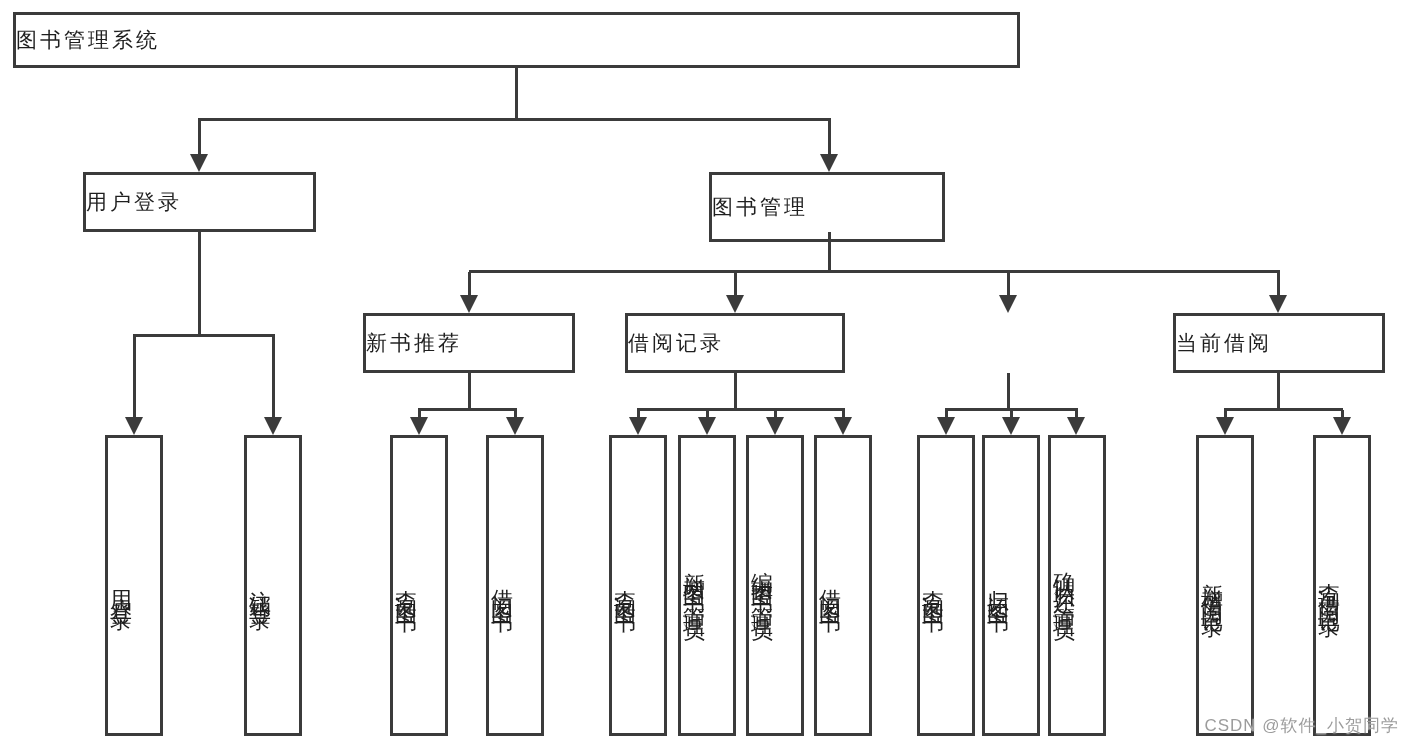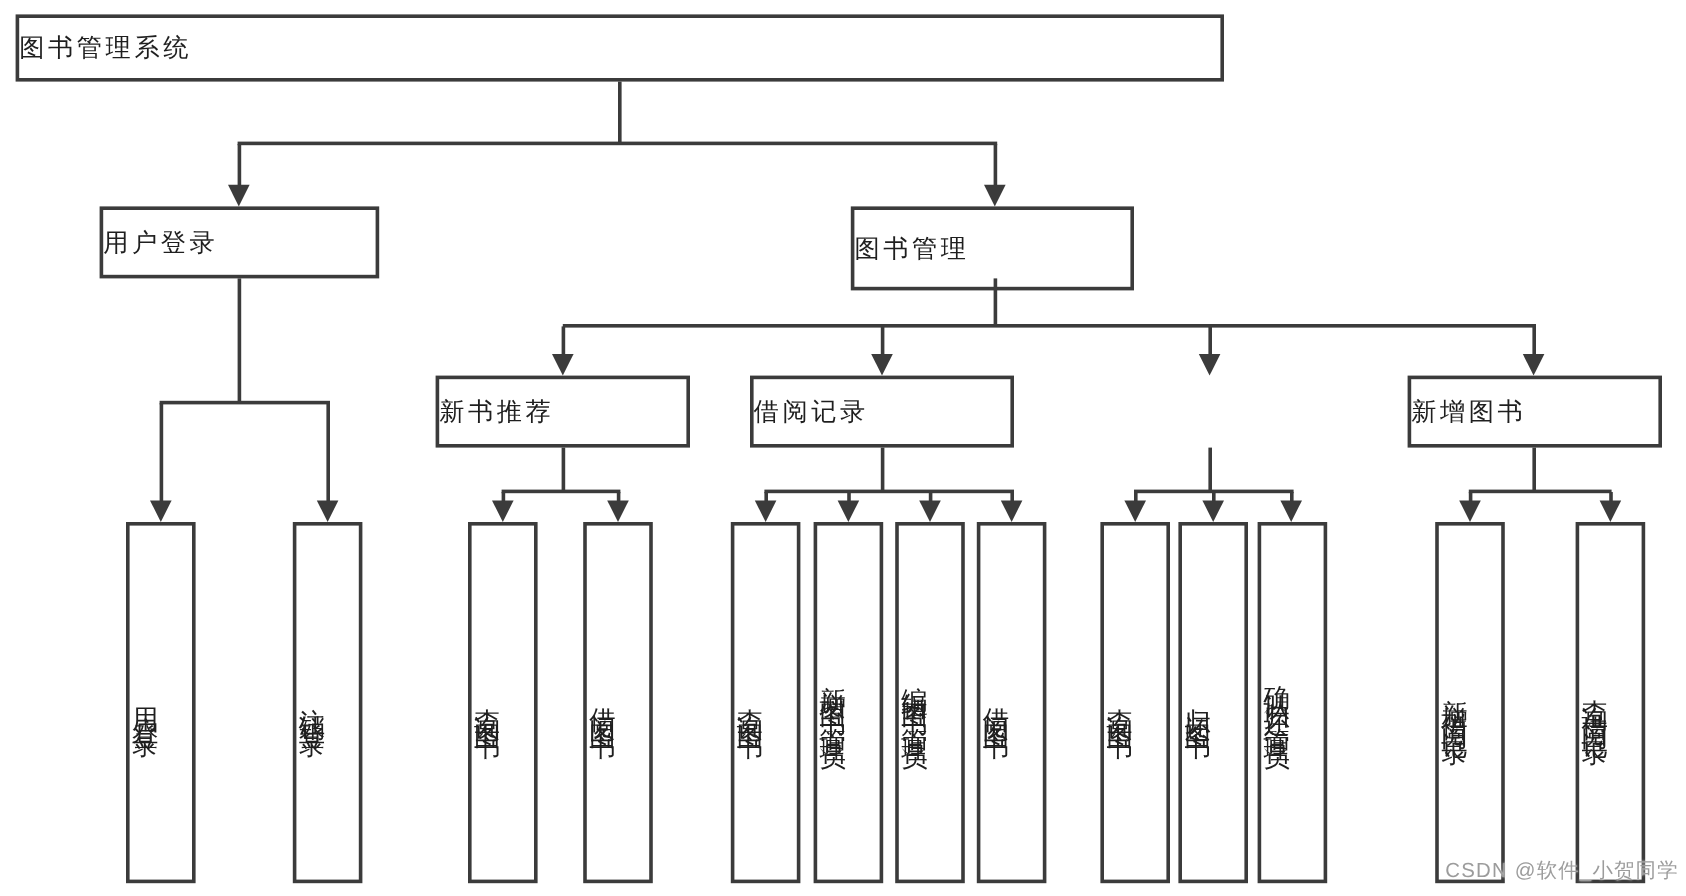--- a/index.html
+++ b/index.html
@@ -49,21 +49,21 @@
   <div class="box" style="left:363px;top:313px;width:212px;height:60px;">
     <span class="lbl">新书推荐</span>
   </div>
 
   <div class="box" style="left:625px;top:313px;width:220px;height:60px;">
     <span class="lbl">借阅记录</span>
   </div>
 
 
   <div class="box" style="left:1173px;top:313px;width:212px;height:60px;">
-    <span class="lbl">新增图书</span>
+    <span class="lbl">当前借阅</span>
   </div>
 
   <div class="box leaf" style="left:105px;top:435px;width:58px;height:301px;">
     <span class="lbl">用户登录</span>
   </div>
   <div class="box leaf" style="left:244px;top:435px;width:58px;height:301px;">
     <span class="lbl">注销登录</span>
   </div>
 
   <div class="box leaf" style="left:390px;top:435px;width:58px;height:301px;">

